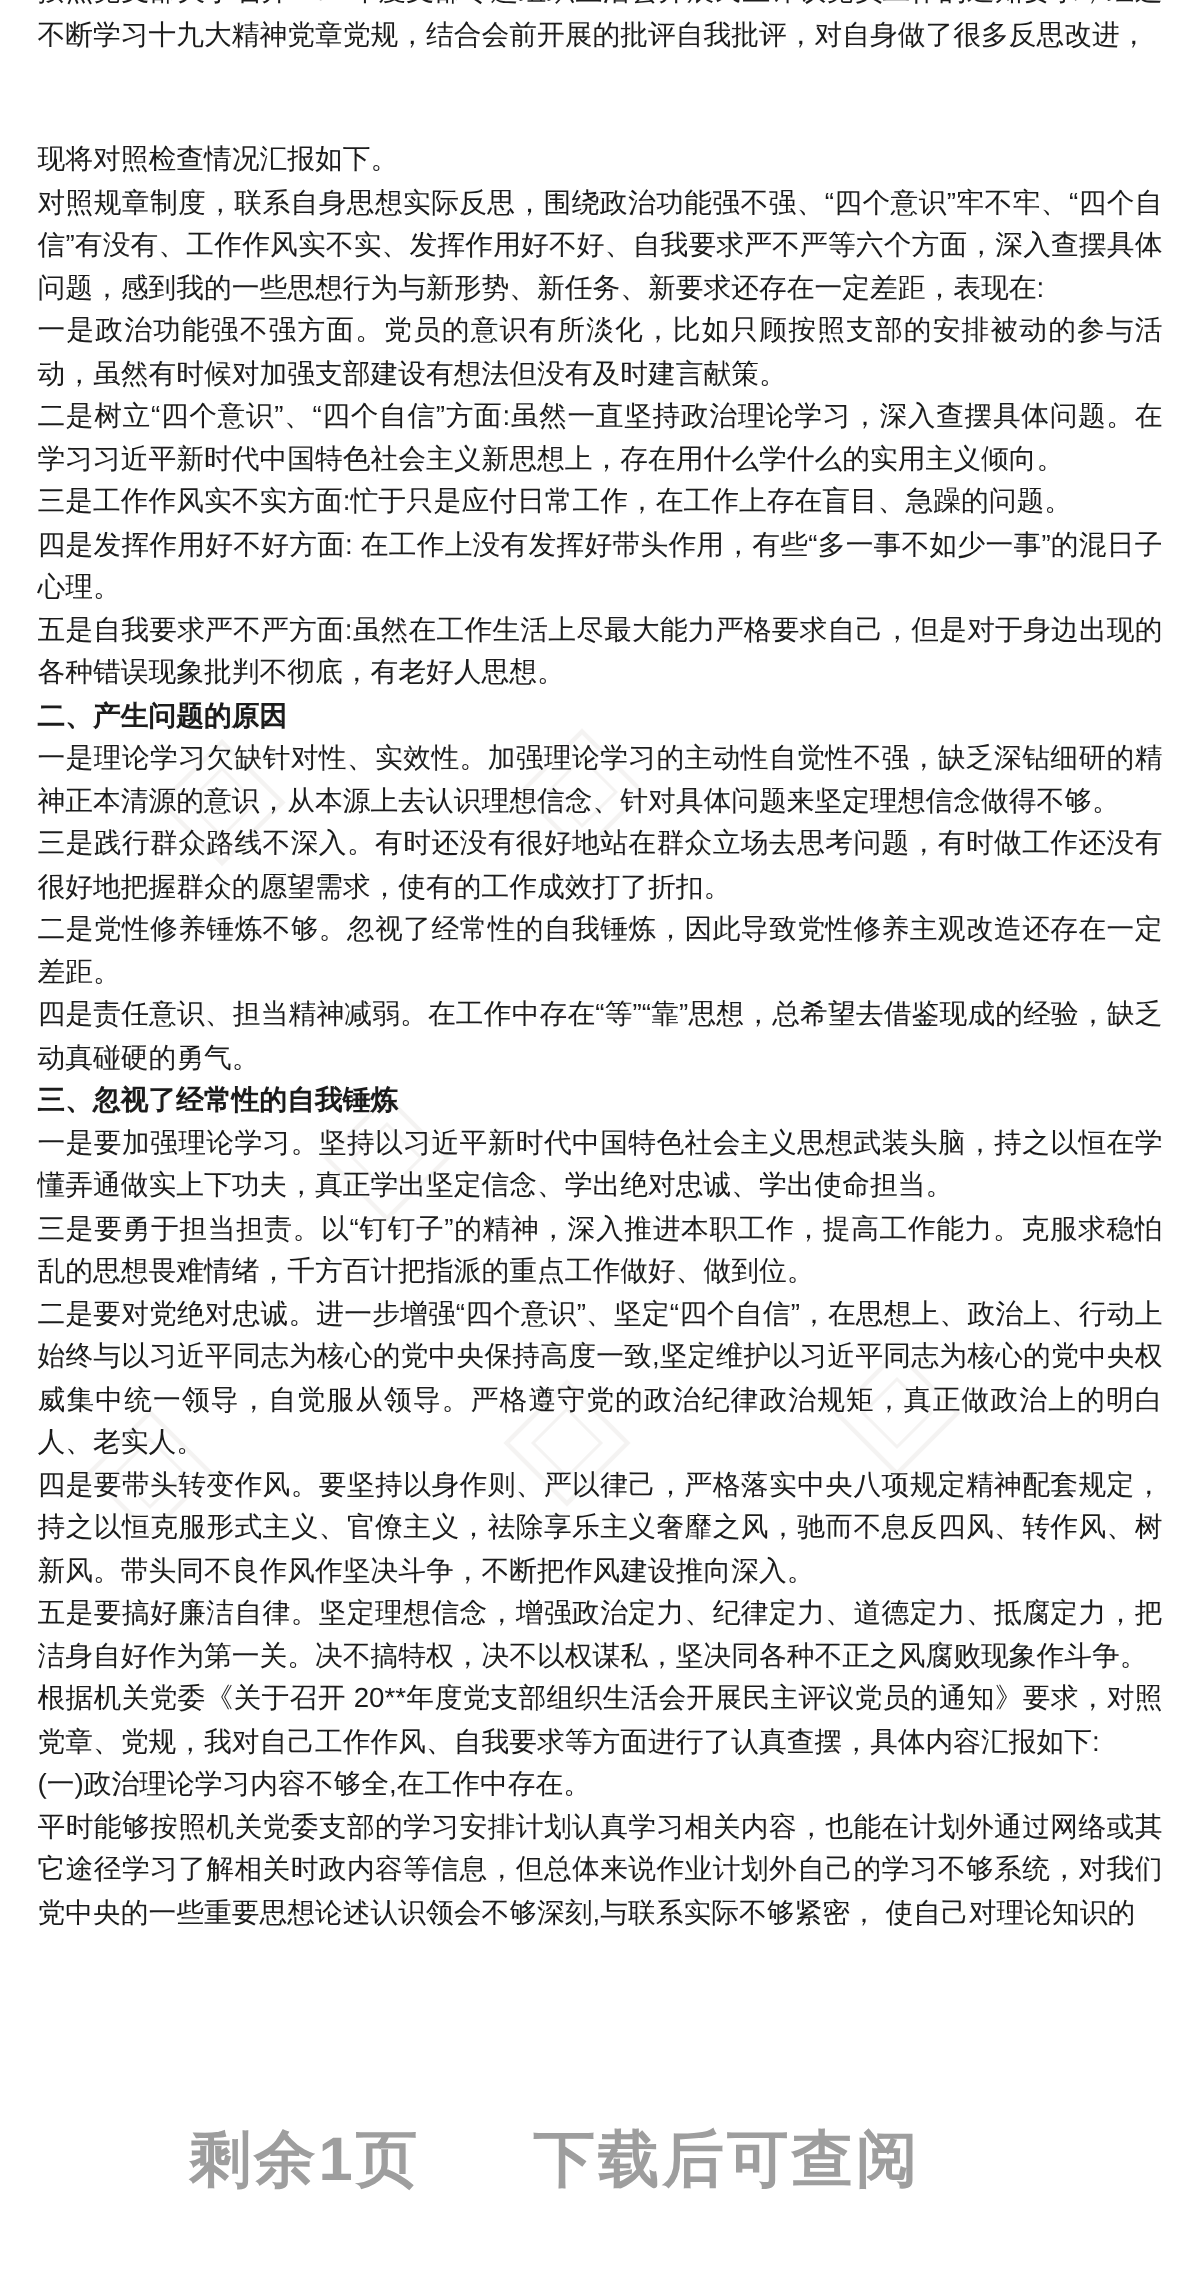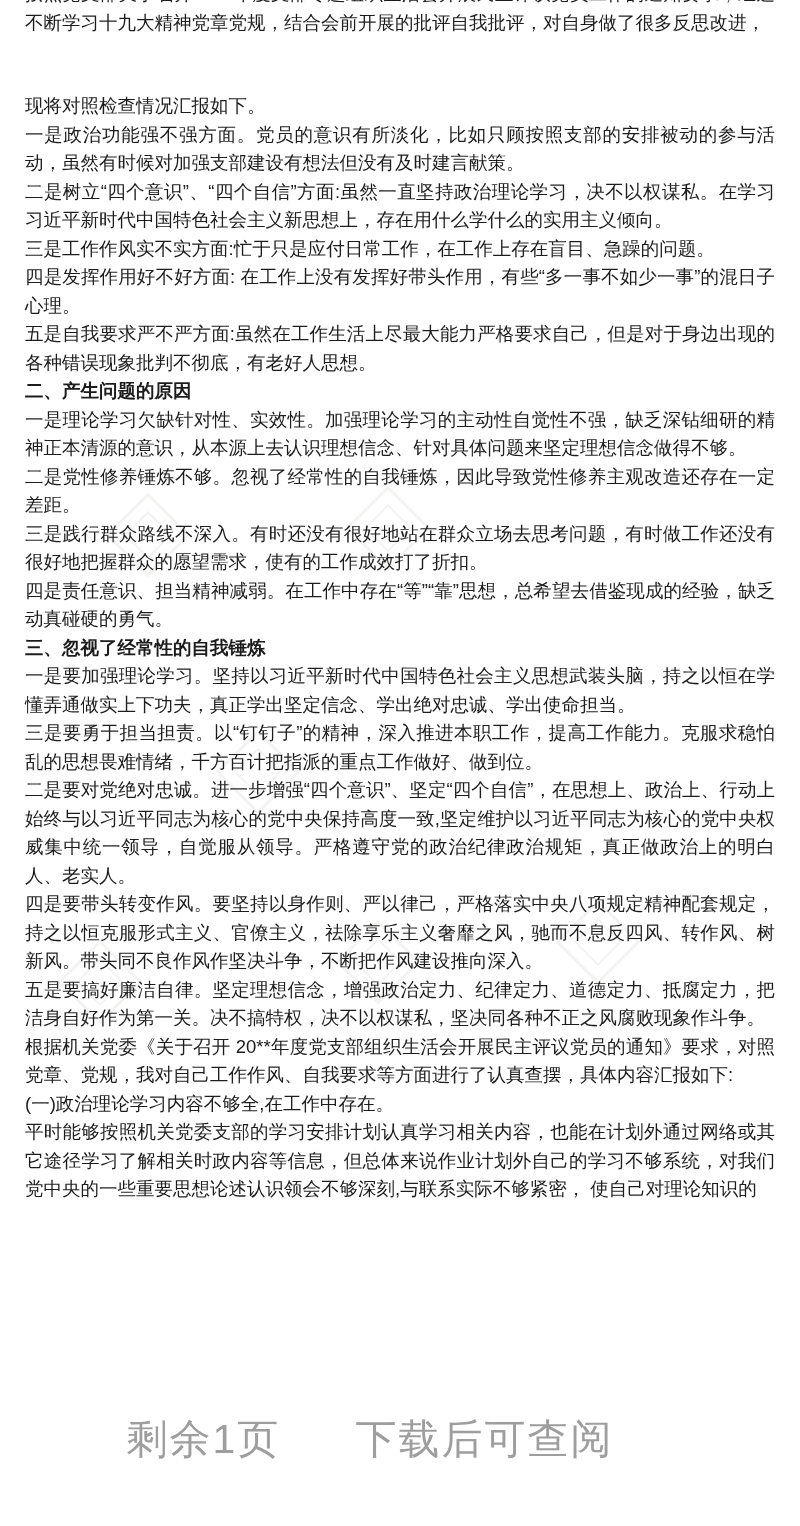--- a/index.html
+++ b/index.html
@@ -21,21 +21,21 @@
     text-align:justify;
   }
   .doc p{margin:0;padding:0;}
   .doc p:first-child{margin-bottom:55px;}
   .doc p.heading{font-weight:bold;}
   .footer{
     position:absolute;
     left:0;top:1412px;
     width:740px;
     text-align:center;
-    font-weight:normal;
+    font-weight:bold;
     font-size:41px;
     letter-spacing:2px;
     white-space:nowrap;
   }
   .footer .seg{display:inline-block;}
   .footer .seg + .seg{margin-left:62px;}
   
   .wm{
     position:absolute;
     width:54px;height:54px;
@@ -59,29 +59,30 @@
   <div class="wm" style="left:118px;top:505px;"></div>
   <div class="wm" style="left:358px;top:498px;"></div>
   <div class="wm" style="left:228px;top:742px;"></div>
   <div class="wm" style="left:70px;top:952px;"></div>
   <div class="wm" style="left:348px;top:932px;"></div>
   <div class="wm" style="left:568px;top:912px;"></div>
 
   <div class="doc" style="color: rgb(28, 28, 28);">
       <p class="body">按照党支部关于召开 20**年度支部专题组织生活会开展民主评议党员工作的通知要求，经过不断学习十九大精神党章党规，结合会前开展的批评自我批评，对自身做了很多反思改进，</p>
       <p class="body">现将对照检查情况汇报如下。</p>
+      <p class="body">对照规章制度，联系自身思想实际反思，围绕政治功能强不强、“四个意识”牢不牢、“四个自信”有没有、工作作风实不实、发挥作用好不好、自我要求严不严等六个方面，深入查摆具体问题，感到我的一些思想行为与新形势、新任务、新要求还存在一定差距，表现在:</p>
       <p class="body">一是政治功能强不强方面。党员的意识有所淡化，比如只顾按照支部的安排被动的参与活动，虽然有时候对加强支部建设有想法但没有及时建言献策。</p>
-      <p class="body">二是树立“四个意识”、“四个自信”方面:虽然一直坚持政治理论学习，决不以权谋私。在学习习近平新时代中国特色社会主义新思想上，存在用什么学什么的实用主义倾向。</p>
+      <p class="body">二是树立“四个意识”、“四个自信”方面:虽然一直坚持政治理论学习，深入查摆具体问题。在学习习近平新时代中国特色社会主义新思想上，存在用什么学什么的实用主义倾向。</p>
       <p class="body">三是工作作风实不实方面:忙于只是应付日常工作，在工作上存在盲目、急躁的问题。</p>
       <p class="body">四是发挥作用好不好方面: 在工作上没有发挥好带头作用，有些“多一事不如少一事”的混日子心理。</p>
       <p class="body">五是自我要求严不严方面:虽然在工作生活上尽最大能力严格要求自己，但是对于身边出现的各种错误现象批判不彻底，有老好人思想。</p>
       <p class="heading">二、产生问题的原因</p>
       <p class="body">一是理论学习欠缺针对性、实效性。加强理论学习的主动性自觉性不强，缺乏深钻细研的精神正本清源的意识，从本源上去认识理想信念、针对具体问题来坚定理想信念做得不够。</p>
+      <p class="body">三是践行群众路线不深入。有时还没有很好地站在群众立场去思考问题，有时做工作还没有很好地把握群众的愿望需求，使有的工作成效打了折扣。</p>
       <p class="body">二是党性修养锤炼不够。忽视了经常性的自我锤炼，因此导致党性修养主观改造还存在一定差距。</p>
-      <p class="body">三是践行群众路线不深入。有时还没有很好地站在群众立场去思考问题，有时做工作还没有很好地把握群众的愿望需求，使有的工作成效打了折扣。</p>
       <p class="body">四是责任意识、担当精神减弱。在工作中存在“等”“靠”思想，总希望去借鉴现成的经验，缺乏动真碰硬的勇气。</p>
       <p class="heading">三、忽视了经常性的自我锤炼</p>
       <p class="body">一是要加强理论学习。坚持以习近平新时代中国特色社会主义思想武装头脑，持之以恒在学懂弄通做实上下功夫，真正学出坚定信念、学出绝对忠诚、学出使命担当。</p>
       <p class="body">三是要勇于担当担责。以“钉钉子”的精神，深入推进本职工作，提高工作能力。克服求稳怕乱的思想畏难情绪，千方百计把指派的重点工作做好、做到位。</p>
       <p class="body">二是要对党绝对忠诚。进一步增强“四个意识”、坚定“四个自信”，在思想上、政治上、行动上始终与以习近平同志为核心的党中央保持高度一致,坚定维护以习近平同志为核心的党中央权威集中统一领导，自觉服从领导。严格遵守党的政治纪律政治规矩，真正做政治上的明白人、老实人。</p>
       <p class="body">四是要带头转变作风。要坚持以身作则、严以律己，严格落实中央八项规定精神配套规定，持之以恒克服形式主义、官僚主义，祛除享乐主义奢靡之风，驰而不息反四风、转作风、树新风。带头同不良作风作坚决斗争，不断把作风建设推向深入。</p>
       <p class="body">五是要搞好廉洁自律。坚定理想信念，增强政治定力、纪律定力、道德定力、抵腐定力，把洁身自好作为第一关。决不搞特权，决不以权谋私，坚决同各种不正之风腐败现象作斗争。</p>
       <p class="body">根据机关党委《关于召开 20**年度党支部组织生活会开展民主评议党员的通知》要求，对照党章、党规，我对自己工作作风、自我要求等方面进行了认真查摆，具体内容汇报如下:</p>
       <p class="body">(一)政治理论学习内容不够全,在工作中存在。</p>
       <p class="body">平时能够按照机关党委支部的学习安排计划认真学习相关内容，也能在计划外通过网络或其它途径学习了解相关时政内容等信息，但总体来说作业计划外自己的学习不够系统，对我们党中央的一些重要思想论述认识领会不够深刻,与联系实际不够紧密， 使自己对理论知识的</p>

